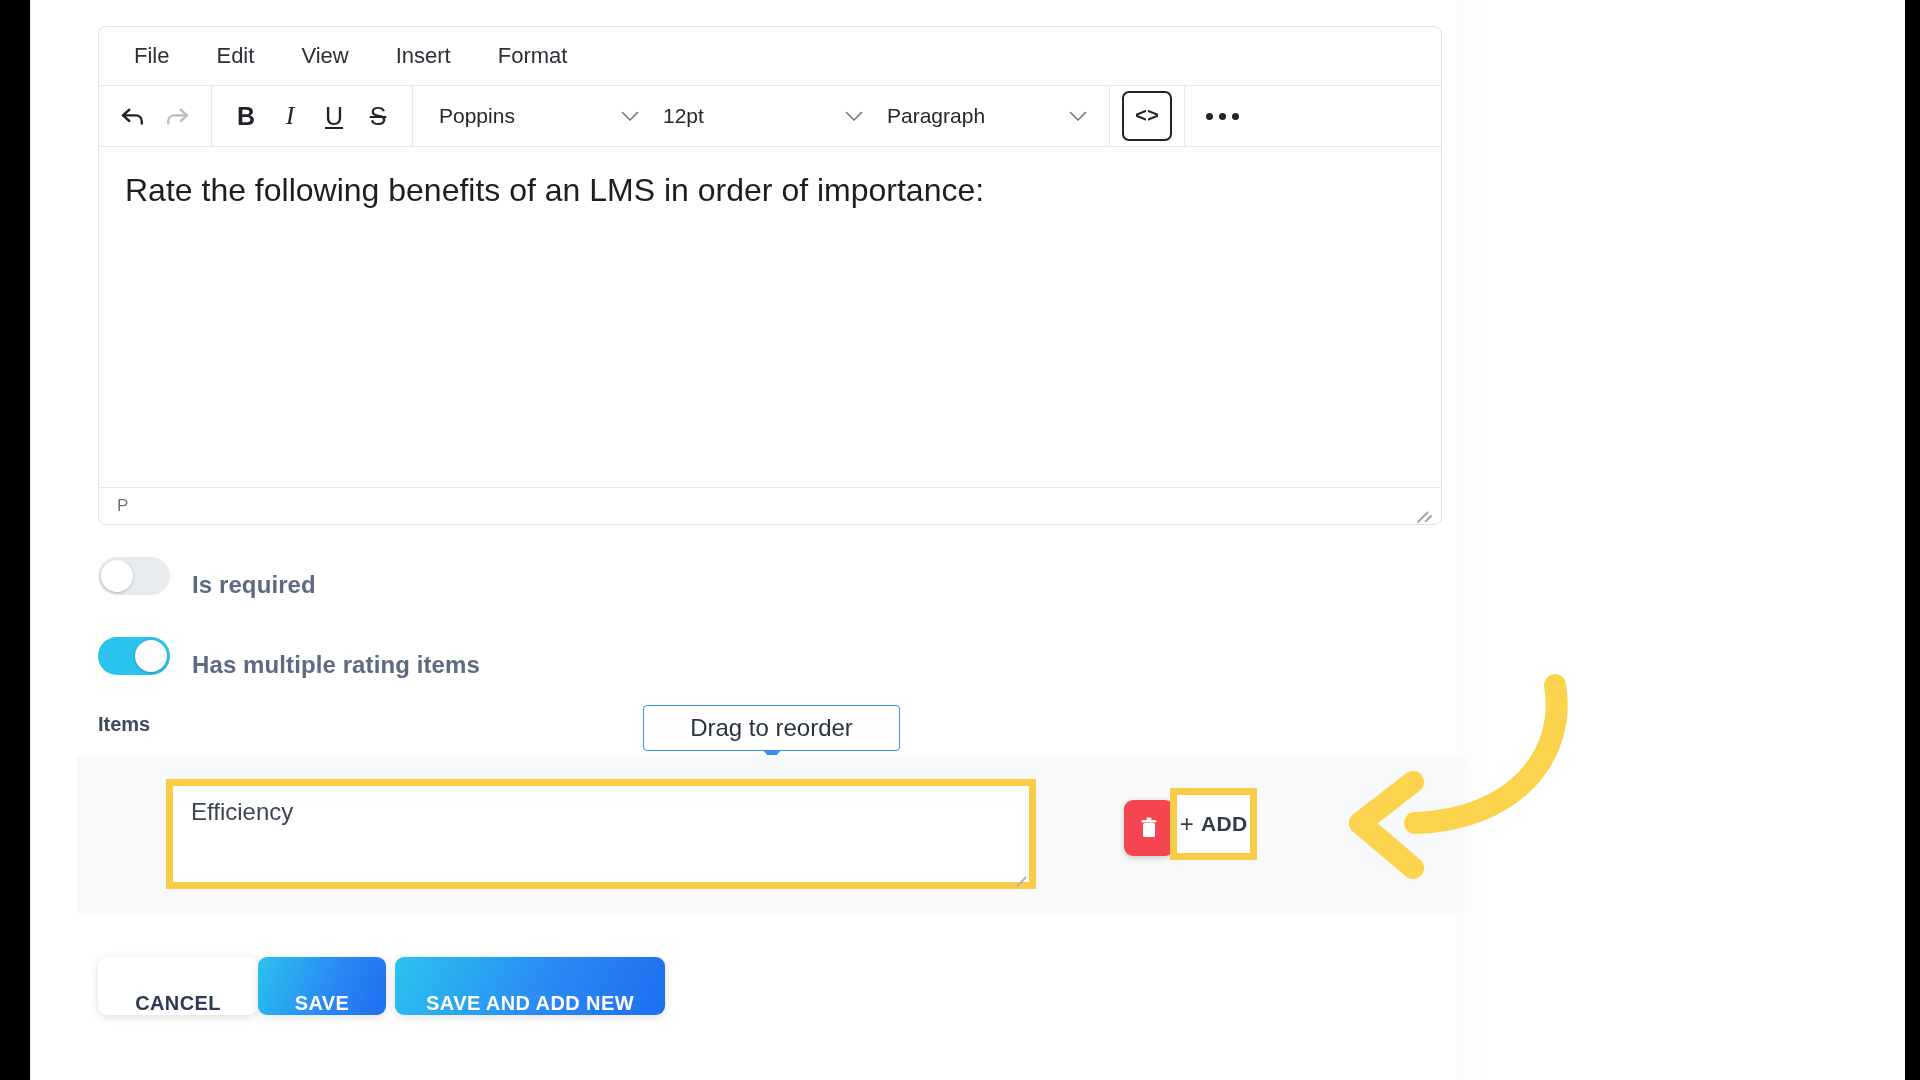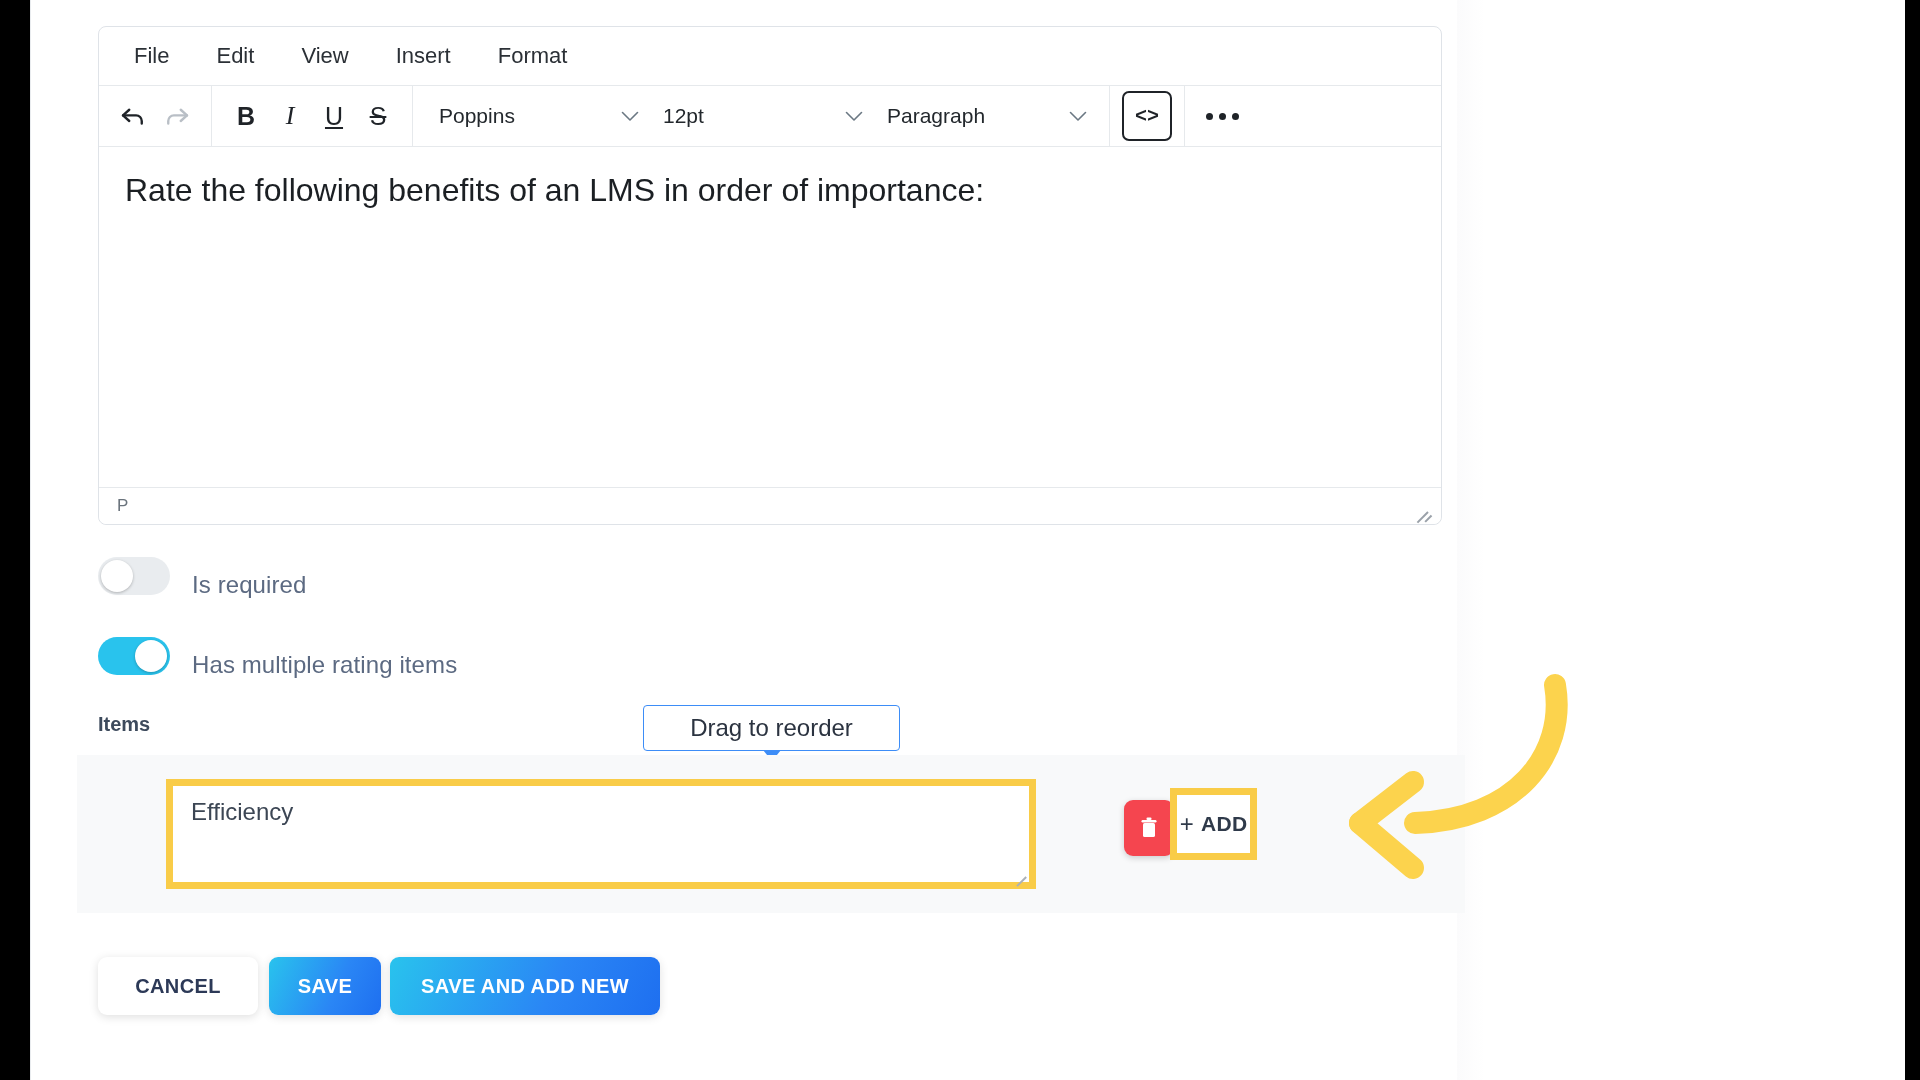--- a/index.html
+++ b/index.html
@@ -180,21 +180,21 @@
   .switch .knob {
     position: absolute; top: 3px; left: 3px;
     width: 32px; height: 32px; border-radius: 50%;
     background: #ffffff;
     box-shadow: 0 1px 3px rgba(0,0,0,.25);
     transition: none;
   }
   .switch.on { background: #29c3ed; }
   .switch.on .knob { left: 37px; }
   .toggle-label {
-    font-size: 24px; font-weight: normal; color: #5c6a82;
+    font-size: 24px; font-weight: bold; color: #5c6a82;
     letter-spacing: .1px;
     margin-top: 19px;
   }
 
   
   .items-label {
     position: absolute;
     left: 68px; top: 713px;
     font-size: 20px; font-weight: bold; color: #3d4a5c;
   }
@@ -287,35 +287,35 @@
 
   
   .footer {
     position: absolute;
     left: 68px; top: 957px;
     display: flex; align-items: center;
   }
   .btn {
     height: 58px;
     border-radius: 9px;
-    display: flex; align-items: center; justify-content: center;
+    display: flex; align-items: flex-end; justify-content: center;
     font-size: 20px; font-weight: bold;
     letter-spacing: .4px;
     cursor: pointer;
     box-sizing: border-box;
   }
   .btn-cancel {
     width: 160px;
     background: #ffffff;
     color: #2c3957;
     box-shadow: 0 2px 10px rgba(0,0,0,.13);
   }
   .btn-save {
-    width: 112px;
-    margin-left: 11px;
+    width: 128px;
+    margin-left: 0;
     background: linear-gradient(115deg, #29c3ed 0%, #2a86f5 60%, #1e6ff0 100%);
     color: #ffffff;
     box-shadow: 0 2px 10px rgba(0,0,0,.12);
   }
   .btn-save-add {
     width: 270px;
     margin-left: 9px;
     background: linear-gradient(115deg, #29c3ed 0%, #2a86f5 60%, #1e6ff0 100%);
     color: #ffffff;
     box-shadow: 0 2px 10px rgba(0,0,0,.12);

